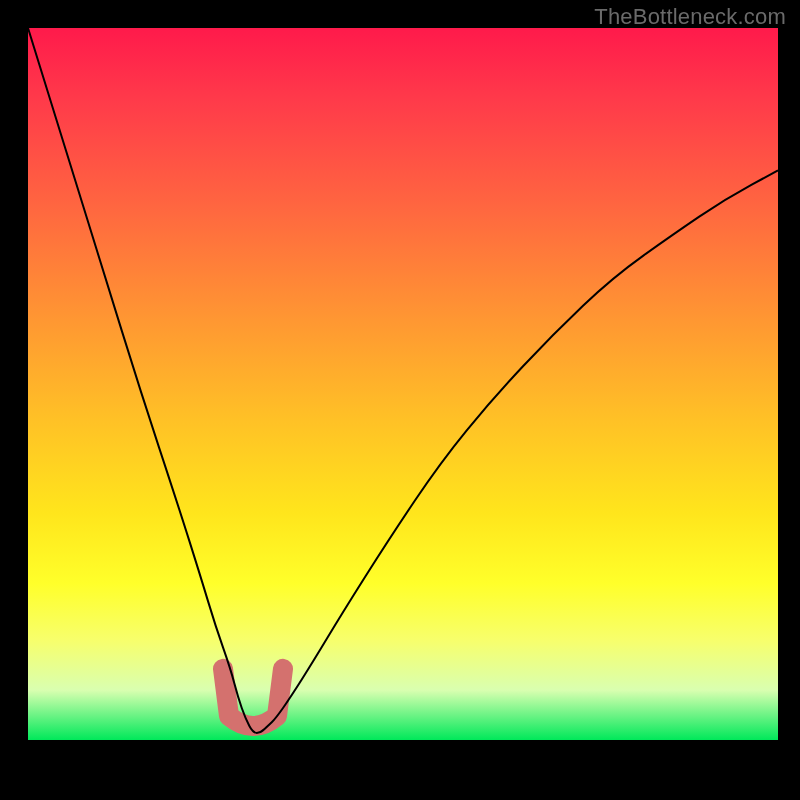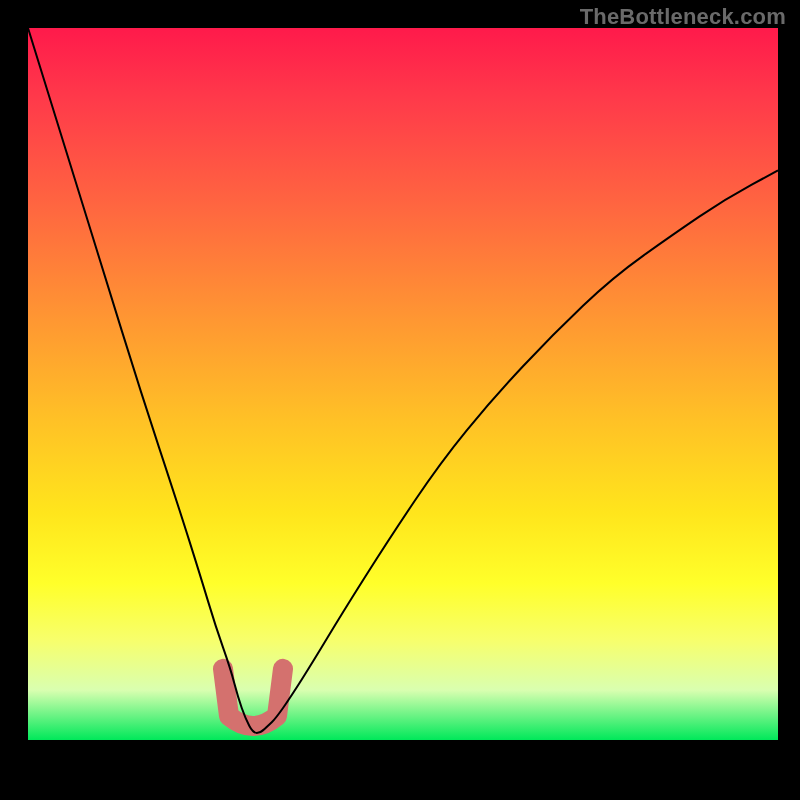--- a/index.html
+++ b/index.html
@@ -34,21 +34,21 @@
       #f7ff6c 86%,
       #d9ffb0 93%,
       #00e85a 100%);
   }
   .watermark {
     position: absolute;
     top: 4px;
     right: 14px;
     color: #6a6a6a;
     font-size: 22px;
-    font-weight: 700;
+    font-weight: 400;
     letter-spacing: 0.2px;
     user-select: none;
   }
   svg.curve {
     position: absolute;
     left: 0;
     top: 0;
     width: 100%;
     height: 100%;
     overflow: visible;

